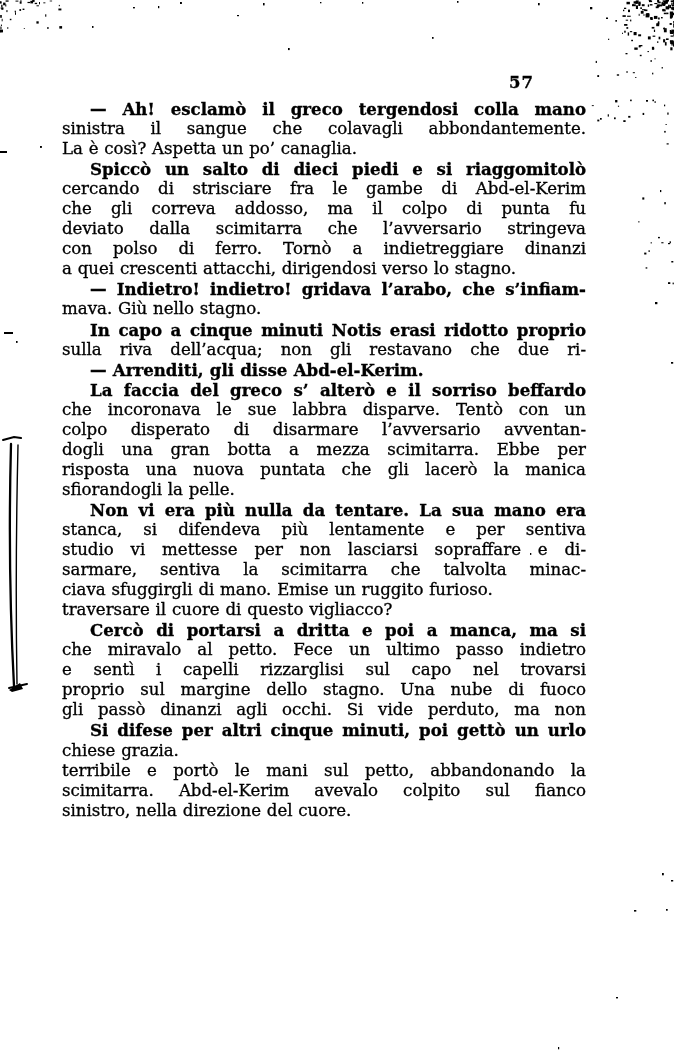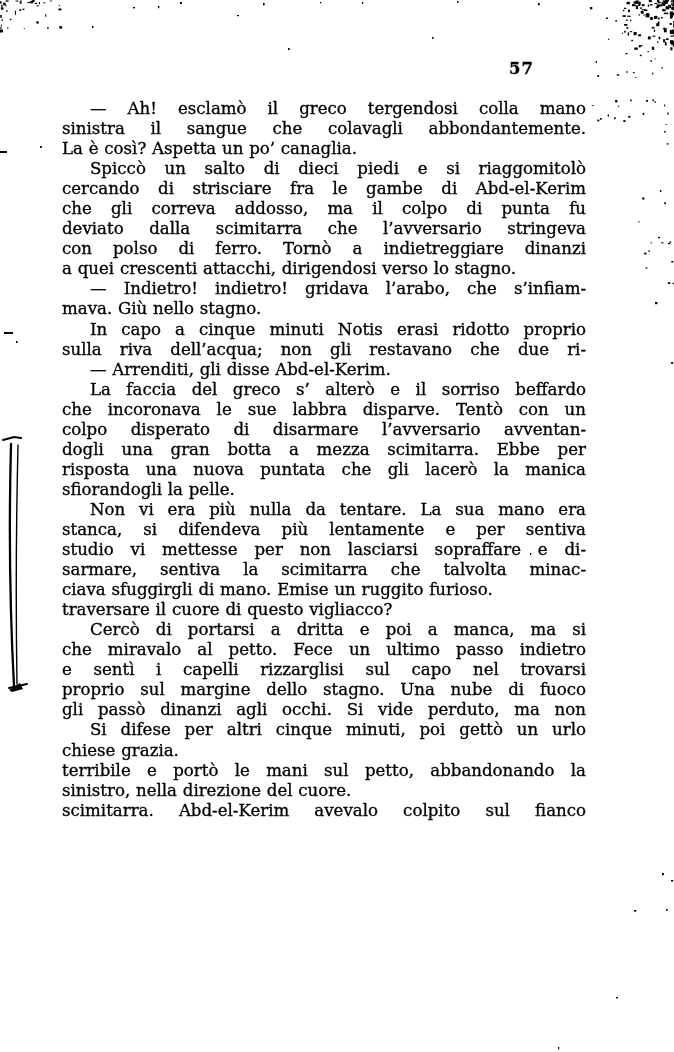--- a/index.html
+++ b/index.html
@@ -9,40 +9,40 @@
     overflow:hidden;
     position:relative;
     font-family:"DejaVu Serif","Liberation Serif",serif;
   }
   .page{
     position:absolute;inset:0;
     color:#000;
   }
   .pageno{
     position:absolute;
-    left:509px;top:59px;
+    left:509px;top:73px;
     font-size:16.5px;
     font-weight:bold;
     letter-spacing:1px;
     -webkit-text-stroke:0.3px #000;
   }
   .text-block{
     position:absolute;
     left:62px;top:99px;
     width:524px;
     font-size:16.6px;
     line-height:20.05px;
     -webkit-text-stroke:0.32px #000;
     word-spacing:0.5px;
   }
   .line{
     text-align:justify;
     text-align-last:justify;
   }
-  .line.p{ text-indent:28px; }
+  .line.p{ text-indent:28px;font-weight:bold; }
   .line.end{ text-align-last:left; }
   .overlay{
     position:absolute;inset:0;
     width:674px;height:1052px;
     pointer-events:none;
   }
 </style>
 </head>
 <body>
 
@@ -78,22 +78,22 @@
       <div class="line end">ciava sfuggirgli di mano. Emise un ruggito furioso.</div>
       <div class="line end">traversare il cuore di questo vigliacco?</div>
       <div class="line p">Cercò di portarsi a dritta e poi a manca, ma si</div>
       <div class="line">che miravalo al petto. Fece un ultimo passo indietro</div>
       <div class="line">e sentì i capelli rizzarglisi sul capo nel trovarsi</div>
       <div class="line">proprio sul margine dello stagno. Una nube di fuoco</div>
       <div class="line">gli passò dinanzi agli occhi. Si vide perduto, ma non</div>
       <div class="line p">Si difese per altri cinque minuti, poi gettò un urlo</div>
       <div class="line end">chiese grazia.</div>
       <div class="line">terribile e portò le mani sul petto, abbandonando la</div>
+      <div class="line">scimitarra. Abd-el-Kerim avevalo colpito sul fianco</div>
       <div class="line end">sinistro, nella direzione del cuore.</div>
-      <div class="line">scimitarra. Abd-el-Kerim avevalo colpito sul fianco</div>
     </div>
 
   <svg class="overlay" id="artifact-svg" viewBox="0 0 674 1052" xmlns="http://www.w3.org/2000/svg">
     <g stroke="#000" fill="none" stroke-linecap="round">
       <path d="M3,440 L14,437 L21,438" stroke-width="2"></path>
       <path d="M11,444 C9,520 10,612 14,686" stroke-width="2.3"></path>
       <path d="M18,445 C16,530 16,622 17,684" stroke-width="1.4"></path>
       <path d="M9,688 L27,684" stroke-width="2"></path>
       <polygon points="9,690 20,683 23,689 12,692" fill="#000" stroke="none"></polygon>
     </g>

